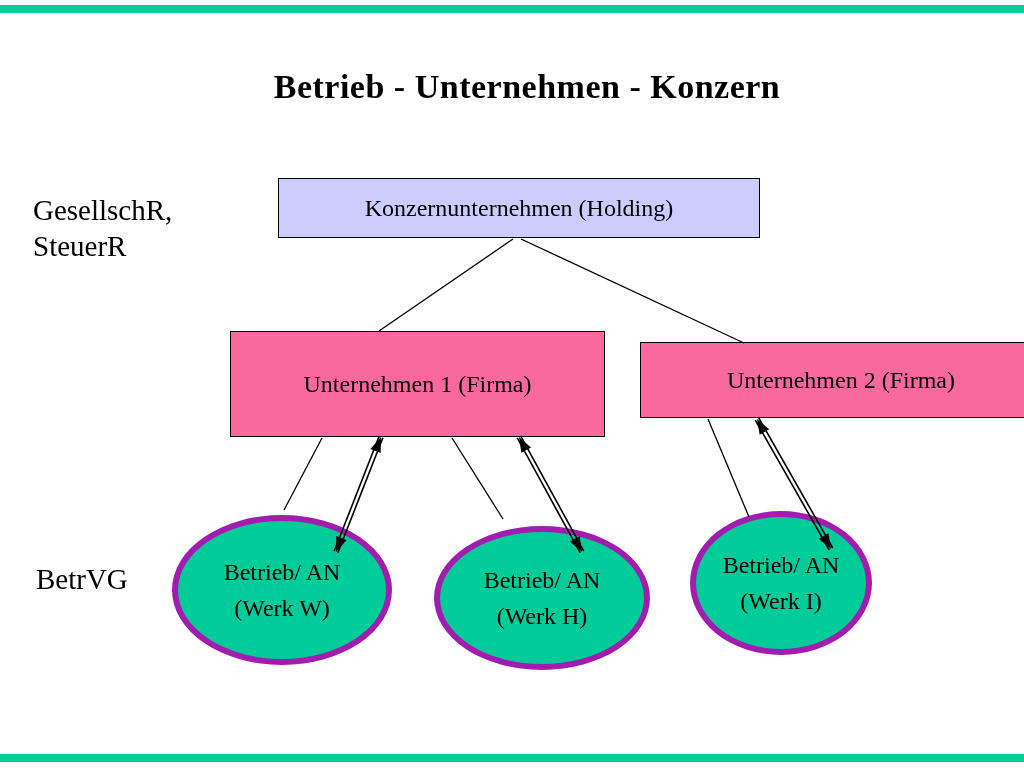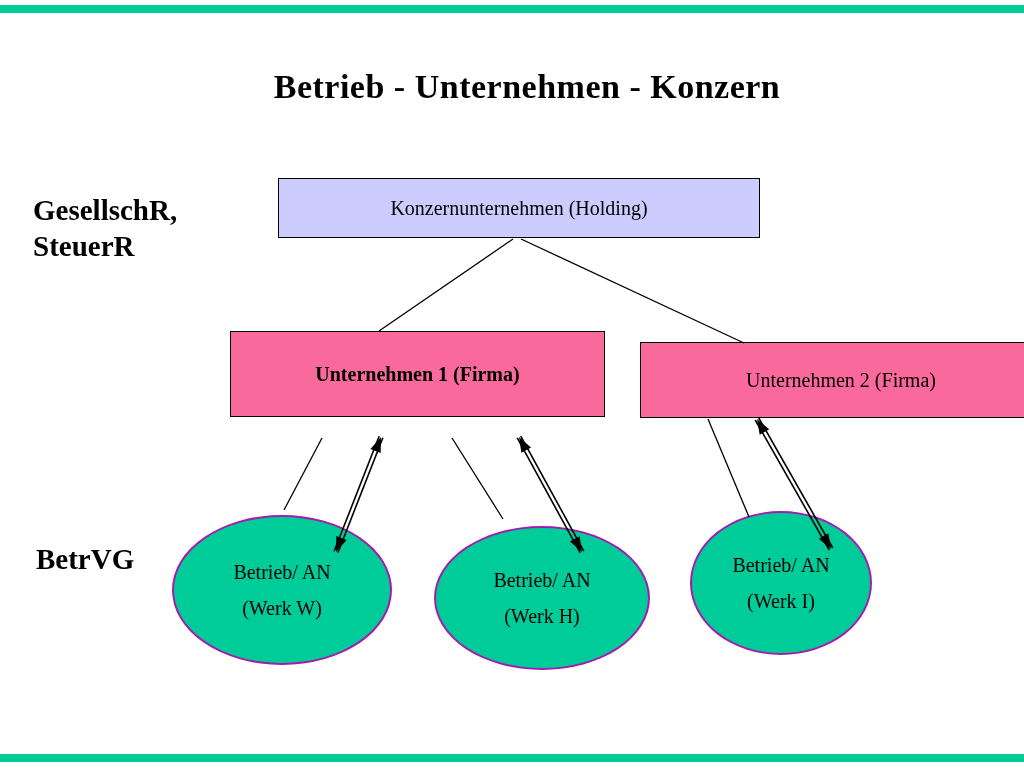--- a/index.html
+++ b/index.html
@@ -23,37 +23,37 @@
     font-size: 34px; font-weight: bold; color: #000;
     letter-spacing: 0.5px;
   }
 
   .side-label {
     position: absolute;
     font-size: 29px; color: #000;
     line-height: 36px;
     white-space: pre-line;
   }
-  .side-label.l1 { left: 33px; top: 192px; font-weight: bold; }
+  .side-label.l1 { left: 33px; top: 192px; }
   .side-label.l2 { left: 43px; top: 339px; }
-  .side-label.l3 { left: 36px; top: 541px; font-weight: bold; }
+  .side-label.l3 { left: 36px; top: 561px; }
 
   .node {
     position: absolute;
     display: flex; align-items: center; justify-content: center;
     text-align: center; color: #000;
-    font-size: 20px; line-height: 36px;
+    font-size: 24px; line-height: 36px;
     white-space: pre-line;
     box-sizing: border-box;
   }
   .node.box { border: 1px solid #000; }
-  .node.ellipse { border: 2px solid #a21caf; border-radius: 50%; }
+  .node.ellipse { border: 6px solid #a21caf; border-radius: 50%; }
 
   .node.holding { left: 278px; top: 178px; width: 482px; height: 60px; }
-  .node.firm1   { left: 230px; top: 331px; width: 375px; height: 86px; font-weight: bold; }
+  .node.firm1   { left: 230px; top: 331px; width: 375px; height: 106px; }
   .node.firm2   { left: 640px; top: 342px; width: 402px; height: 76px; }
   .node.plant1  { left: 172px; top: 515px; width: 220px; height: 150px; }
   .node.plant2  { left: 434px; top: 526px; width: 216px; height: 144px; }
   .node.plant3  { left: 690px; top: 511px; width: 182px; height: 144px; }
 
   .connector-layer {
     position: absolute; left: 0; top: 0;
     width: 1024px; height: 768px;
     pointer-events: none;
     z-index: 5;

